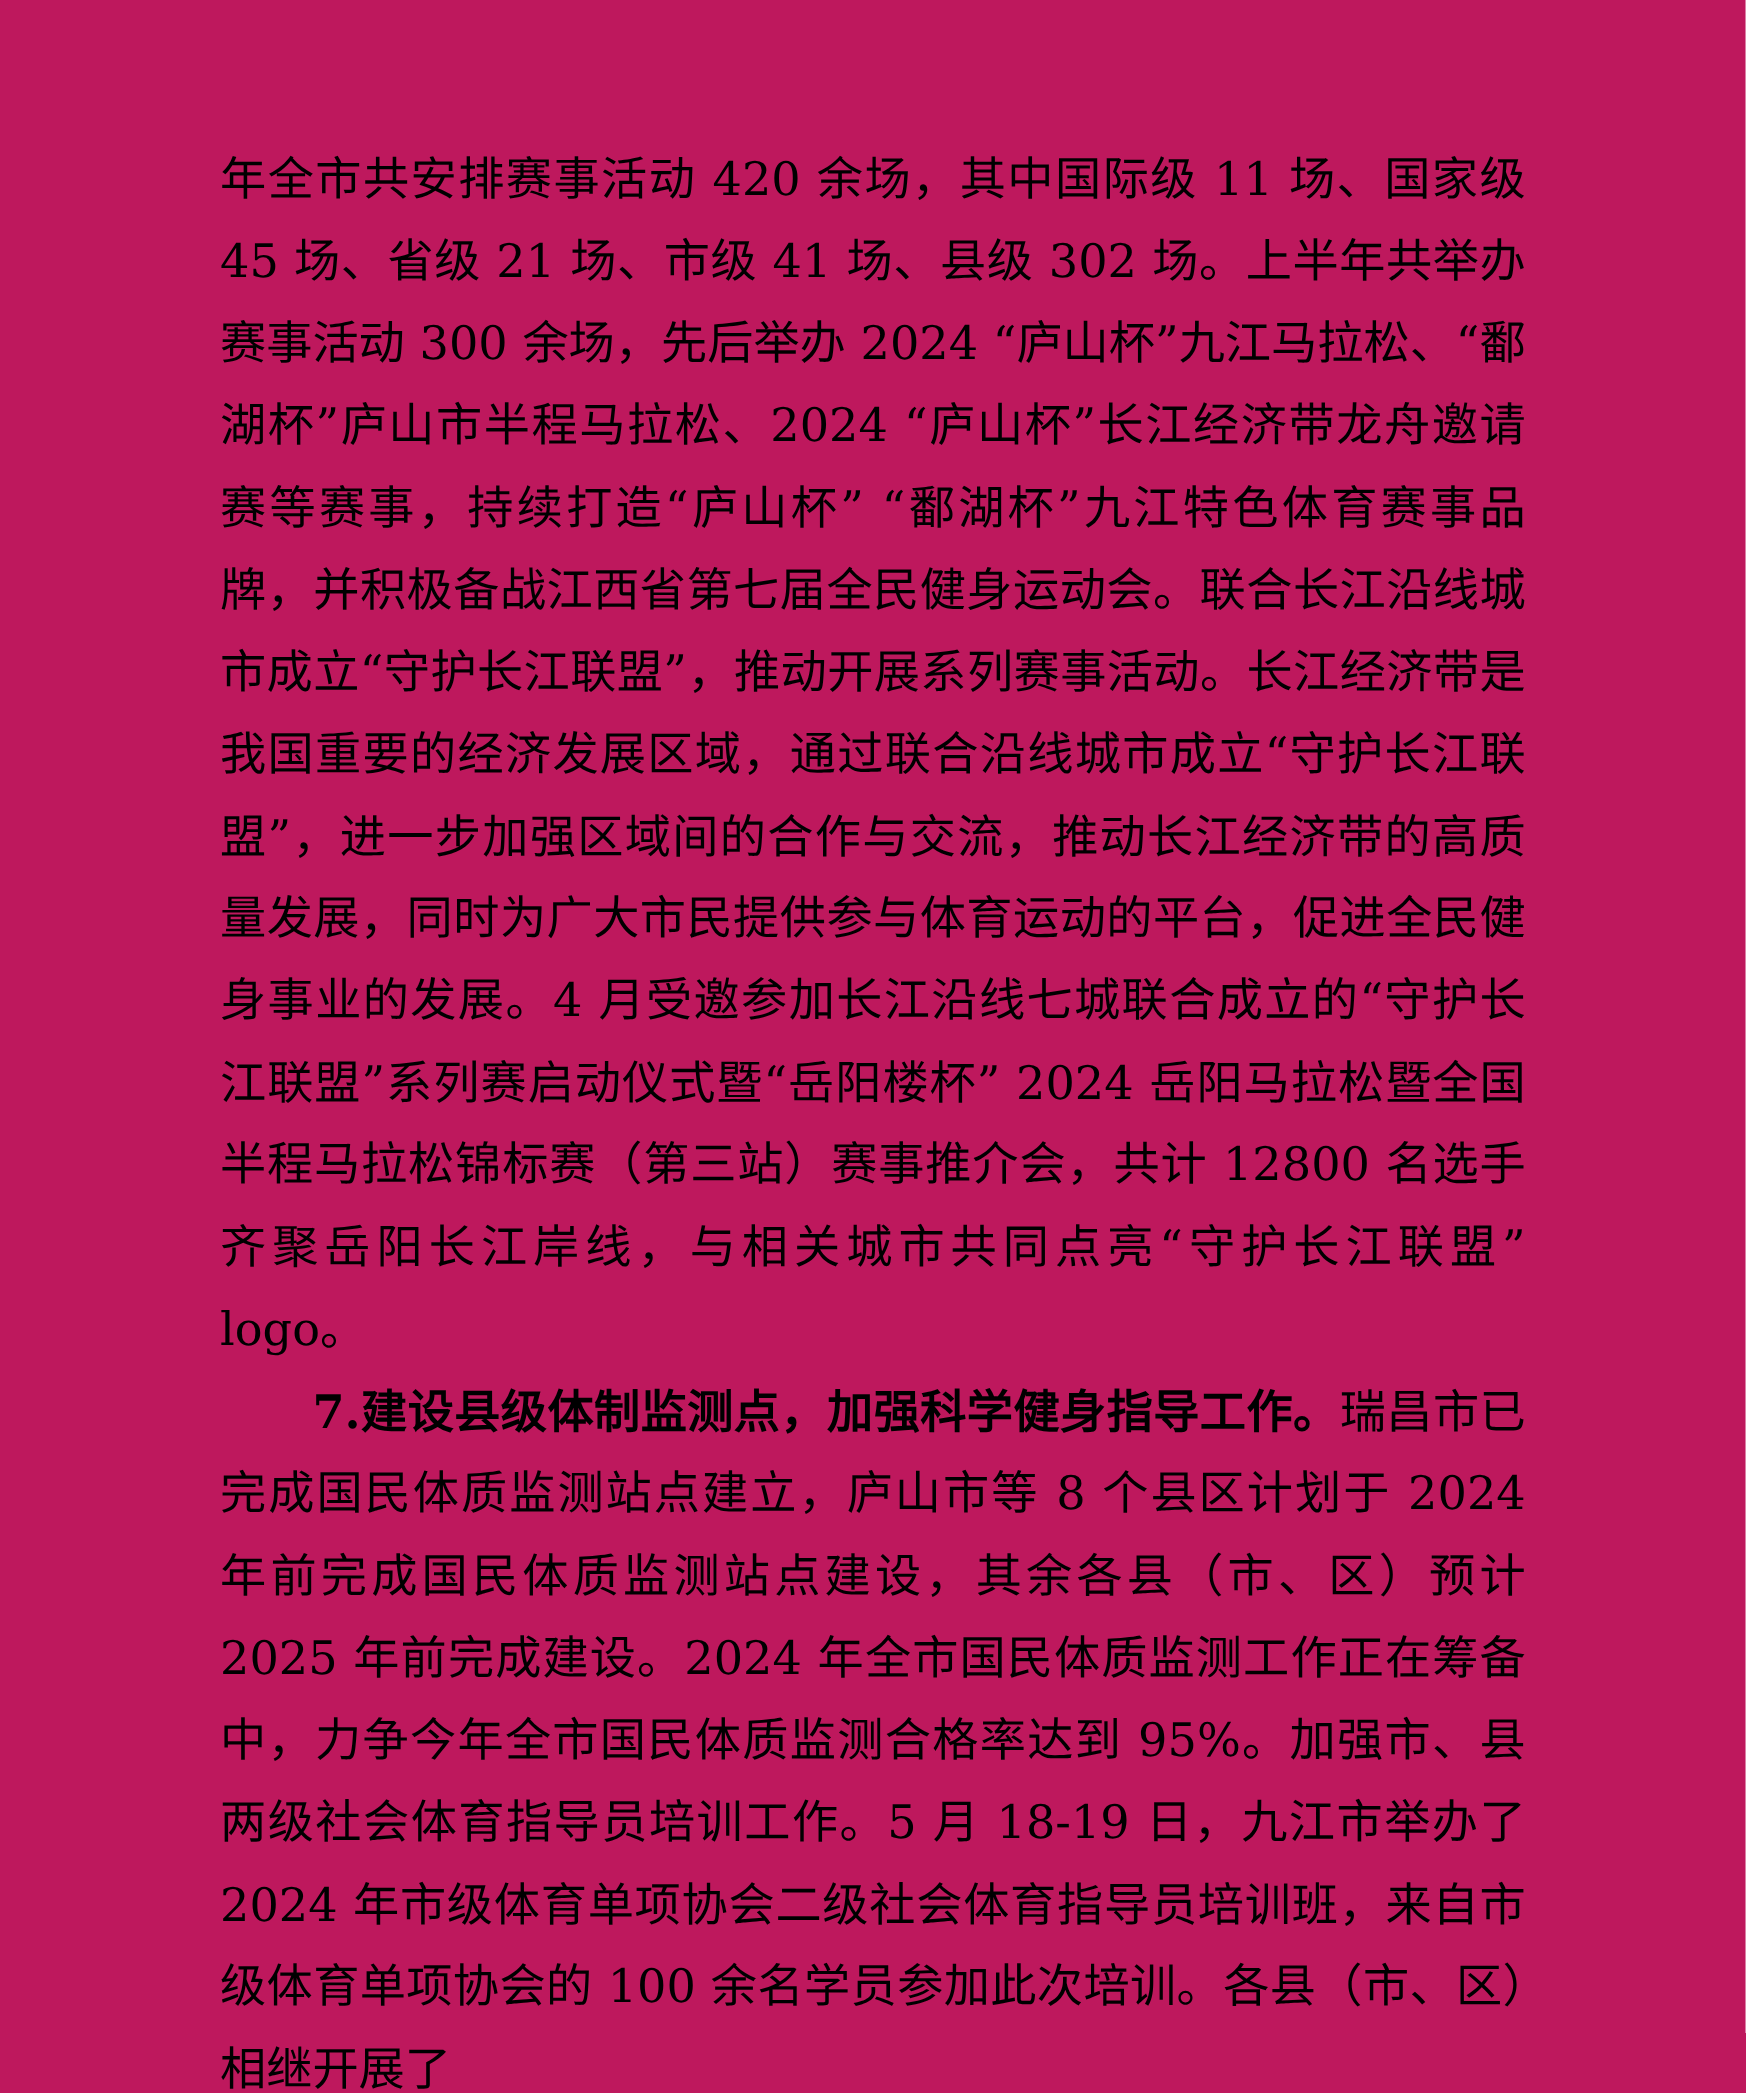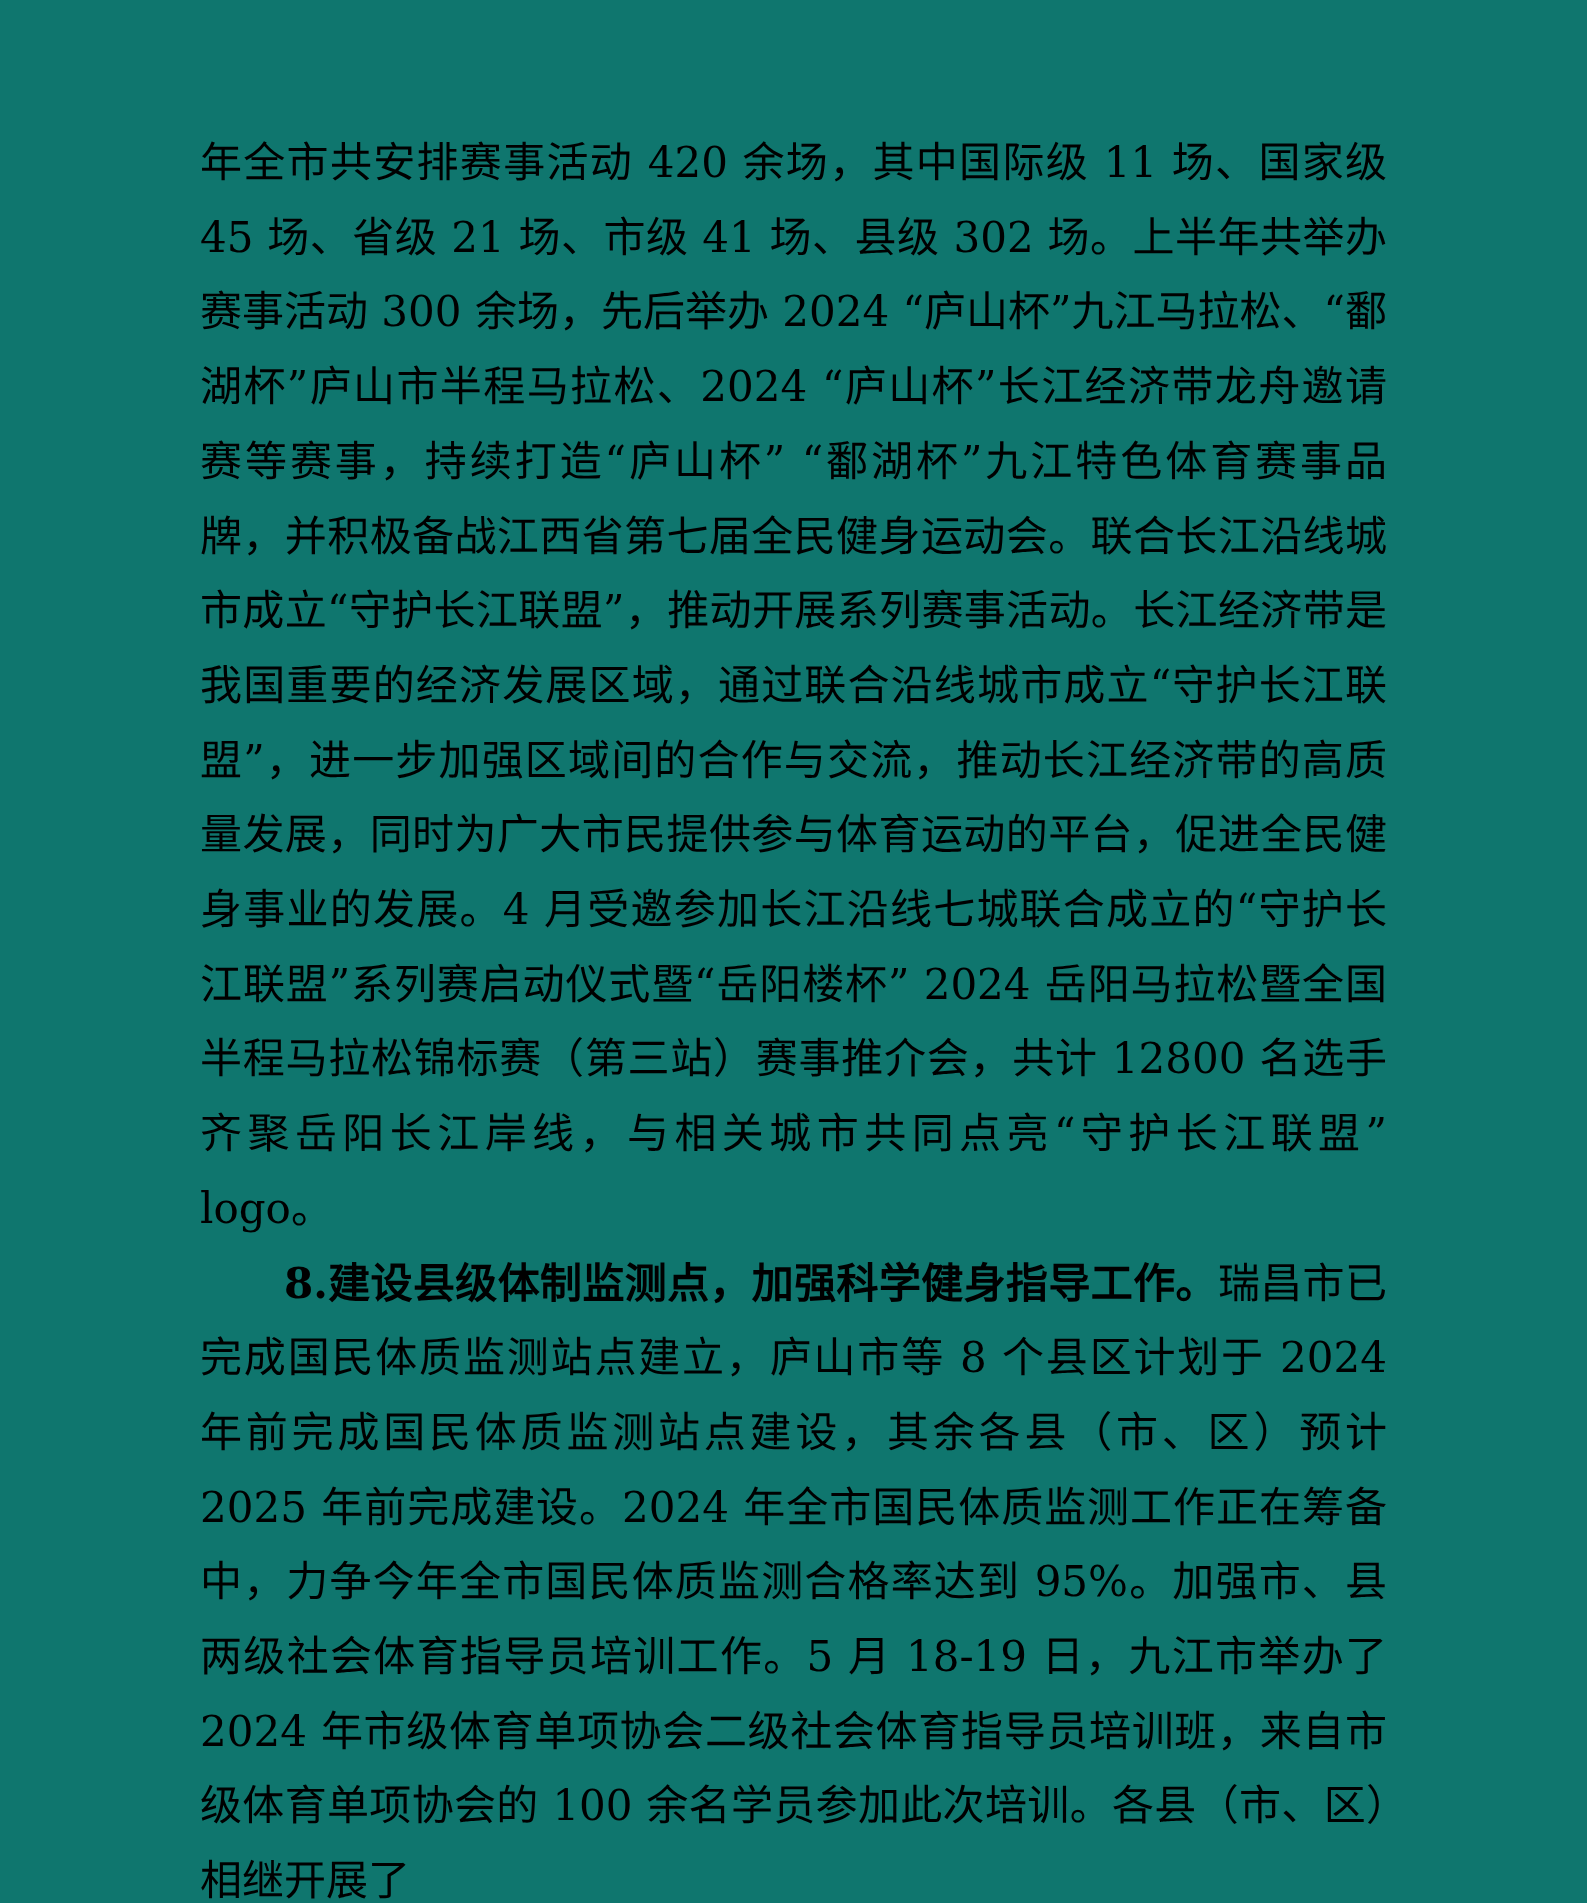--- a/index.html
+++ b/index.html
@@ -5,21 +5,21 @@
   html, body {
     margin: 0;
     padding: 0;
     background: #ffffff;
   }
   .page {
     position: relative;
     width: 1587px;
     height: 1903px;
     box-sizing: border-box;
-    background: #0f766e;
+    background: #be185d;
     color: #000000;
     padding: 126px 200px 0 200px;
     font-family: "DejaVu Serif", serif;
     font-size: 42px;
     line-height: 74.7px;
     text-align: justify;
     overflow: hidden;
   }
   .para {
     margin: 0;
@@ -33,14 +33,14 @@
   }
   .run.bold {
     font-weight: 700;
   }
 </style>
 </head>
 <body>
 
 <div class="page">
   <p class="para"><span class="run">年全市共安排赛事活动 420 余场，其中国际级 11 场、国家级 45 场、省级 21 场、市级 41 场、县级 302 场。上半年共举办赛事活动 300 余场，先后举办 2024 “庐山杯”九江马拉松、“鄱湖杯”庐山市半程马拉松、2024 “庐山杯”长江经济带龙舟邀请赛等赛事，持续打造“庐山杯” “鄱湖杯”九江特色体育赛事品牌，并积极备战江西省第七届全民健身运动会。联合长江沿线城市成立“守护长江联盟”，推动开展系列赛事活动。长江经济带是我国重要的经济发展区域，通过联合沿线城市成立“守护长江联盟”，进一步加强区域间的合作与交流，推动长江经济带的高质量发展，同时为广大市民提供参与体育运动的平台，促进全民健身事业的发展。4 月受邀参加长江沿线七城联合成立的“守护长江联盟”系列赛启动仪式暨“岳阳楼杯” 2024 岳阳马拉松暨全国半程马拉松锦标赛（第三站）赛事推介会，共计 12800 名选手齐聚岳阳长江岸线，与相关城市共同点亮“守护长江联盟” logo。</span></p>
-  <p class="para indent"><span class="run bold">8.建设县级体制监测点，加强科学健身指导工作。</span><span class="run">瑞昌市已完成国民体质监测站点建立，庐山市等 8 个县区计划于 2024 年前完成国民体质监测站点建设，其余各县（市、区）预计 2025 年前完成建设。2024 年全市国民体质监测工作正在筹备中，力争今年全市国民体质监测合格率达到 95%。加强市、县两级社会体育指导员培训工作。5 月 18-19 日，九江市举办了 2024 年市级体育单项协会二级社会体育指导员培训班，来自市级体育单项协会的 100 余名学员参加此次培训。各县（市、区）相继开展了</span></p>
+  <p class="para indent"><span class="run bold">7.建设县级体制监测点，加强科学健身指导工作。</span><span class="run">瑞昌市已完成国民体质监测站点建立，庐山市等 8 个县区计划于 2024 年前完成国民体质监测站点建设，其余各县（市、区）预计 2025 年前完成建设。2024 年全市国民体质监测工作正在筹备中，力争今年全市国民体质监测合格率达到 95%。加强市、县两级社会体育指导员培训工作。5 月 18-19 日，九江市举办了 2024 年市级体育单项协会二级社会体育指导员培训班，来自市级体育单项协会的 100 余名学员参加此次培训。各县（市、区）相继开展了</span></p>
 </div>
 
 </body></html>

